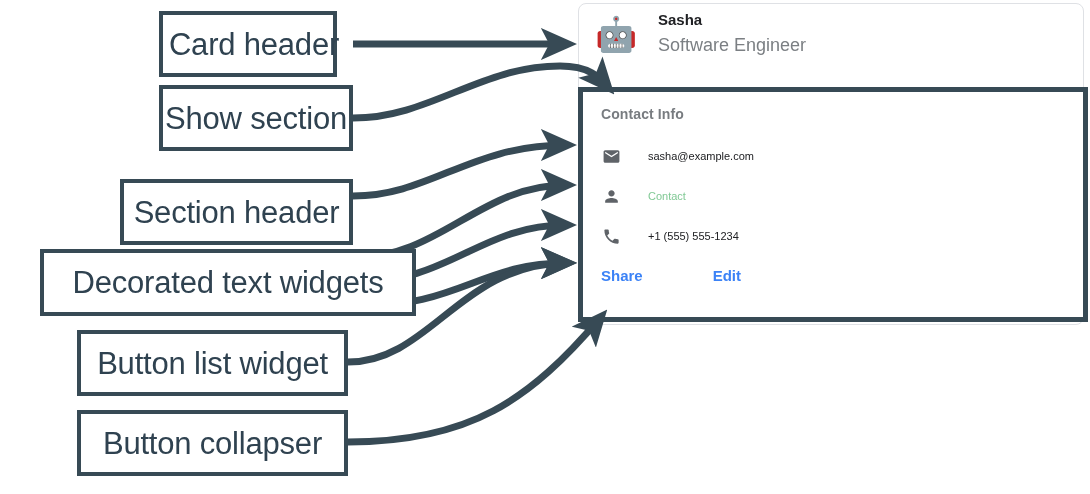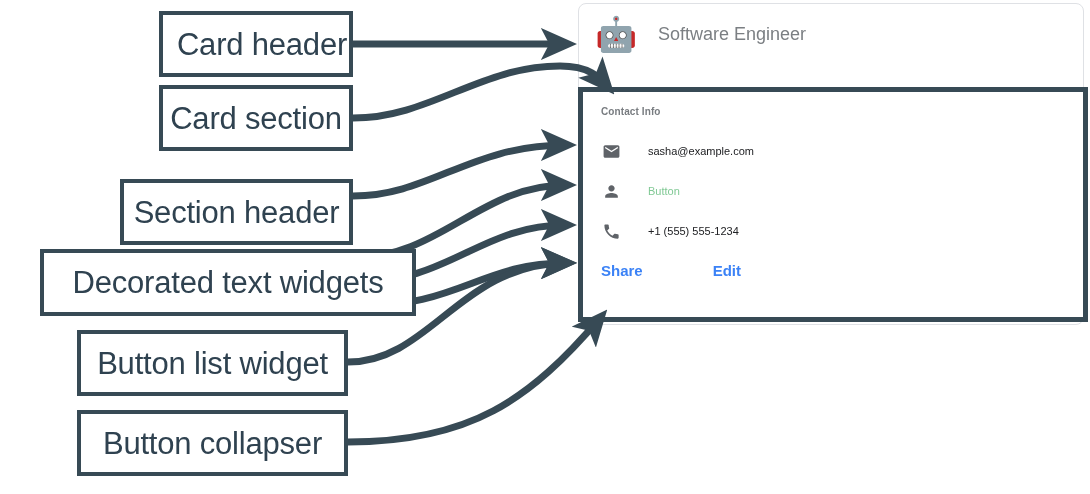--- a/index.html
+++ b/index.html
@@ -28,21 +28,21 @@
     display: flex;
     align-items: center;
     justify-content: center;
     color: #2f4250;
     font-size: 31px;
     line-height: 1;
     letter-spacing: -0.2px;
     z-index: 30;
     white-space: nowrap;
   }
-  #callout-card-header   { left:159px; top:11px;  width:194px; height:66px;padding-left:12px; }
+  #callout-card-header   { left:159px; top:11px;  width:178px; height:66px;padding-left:12px; }
   #callout-card-section  { left:159px; top:85px;  width:194px; height:66px; }
   #callout-section-header{ left:120px; top:168px; width:233px; height:66px;margin-top:11px; }
   #callout-decorated     { left:8px;   top:249px; width:376px; height:67px;margin-left:32px; }
   #callout-button-list   { left:77px;  top:330px; width:271px; height:66px; }
   #callout-section-coll  { left:77px;  top:410px; width:271px; height:66px; }
 
   
   #arrows {
     position: absolute;
     left: 0; top: 0;
@@ -116,21 +116,21 @@
 
   #card-section {
     position: absolute;
     left: 0;
     top: 84px;
     width: 100%;
     box-sizing: border-box;
     padding: 18px 0 0 22px;
   }
   #section-header {
-    font-size: 10px;
+    font-size: 14px;
     font-weight: bold;
     color: #787c80;
     letter-spacing: 0.1px;
     margin-bottom: 14px;
   }
   .text-row {
     display: flex;
     align-items: center;
     height: 40px;
   }
@@ -178,20 +178,21 @@
 </head>
 <body>
 
 <div id="stage">
 
   <div id="card">
 
     <div id="card-header">
       <div id="avatar">🤖</div>
       <div id="header-text">
+        <div id="card-title">Sasha</div>
         <div id="card-subtitle">Software Engineer</div>
       </div>
     </div>
 
     <div id="card-section">
 
       <div id="section-header">Contact Info</div>
 
       <div class="text-row">
         <span class="row-icon">
@@ -201,21 +202,21 @@
         </span>
         <span class="row-text">sasha@example.com</span>
       </div>
 
       <div class="text-row">
         <span class="row-icon">
           <svg width="19" height="19" viewBox="0 0 24 24" fill="#5f6368">
             <path d="M12 12c2.21 0 4-1.79 4-4s-1.79-4-4-4-4 1.79-4 4 1.79 4 4 4zm0 2c-2.67 0-8 1.34-8 4v2h16v-2c0-2.66-5.33-4-8-4z"></path>
           </svg>
         </span>
-        <span class="row-text green">Button</span>
+        <span class="row-text green">Contact</span>
       </div>
 
       <div class="text-row">
         <span class="row-icon">
           <svg width="19" height="19" viewBox="0 0 24 24" fill="#5f6368">
             <path d="M6.62 10.79c1.44 2.83 3.76 5.14 6.59 6.59l2.2-2.2c.27-.27.67-.36 1.02-.24 1.12.37 2.33.57 3.57.57.55 0 1 .45 1 1V20c0 .55-.45 1-1 1-9.39 0-17-7.61-17-17 0-.55.45-1 1-1h3.5c.55 0 1 .45 1 1 0 1.25.2 2.45.57 3.57.11.35.03.74-.25 1.02l-2.2 2.2z"></path>
           </svg>
         </span>
         <span class="row-text">+1 (555) 555-1234</span>
       </div>
@@ -250,21 +251,21 @@
 
     <path d="M348,362 C430,362 460,264 566,263" fill="none" stroke="#374a55" stroke-width="7" marker-end="url(#ah)"></path>
 
     <path d="M348,442 C470,442 530,400 600,318" fill="none" stroke="#374a55" stroke-width="7" marker-end="url(#ah)"></path>
   </svg>
 
   <div class="callout" id="callout-card-header">
     <span>Card header</span>
   </div>
   <div class="callout" id="callout-card-section">
-    <span>Card section</span>
+    <span>Show section</span>
   </div>
   <div class="callout" id="callout-section-header">
     <span>Section header</span>
   </div>
   <div class="callout" id="callout-decorated">
     <span>Decorated text widgets</span>
   </div>
   <div class="callout" id="callout-button-list">
     <span>Button list widget</span>
   </div>

